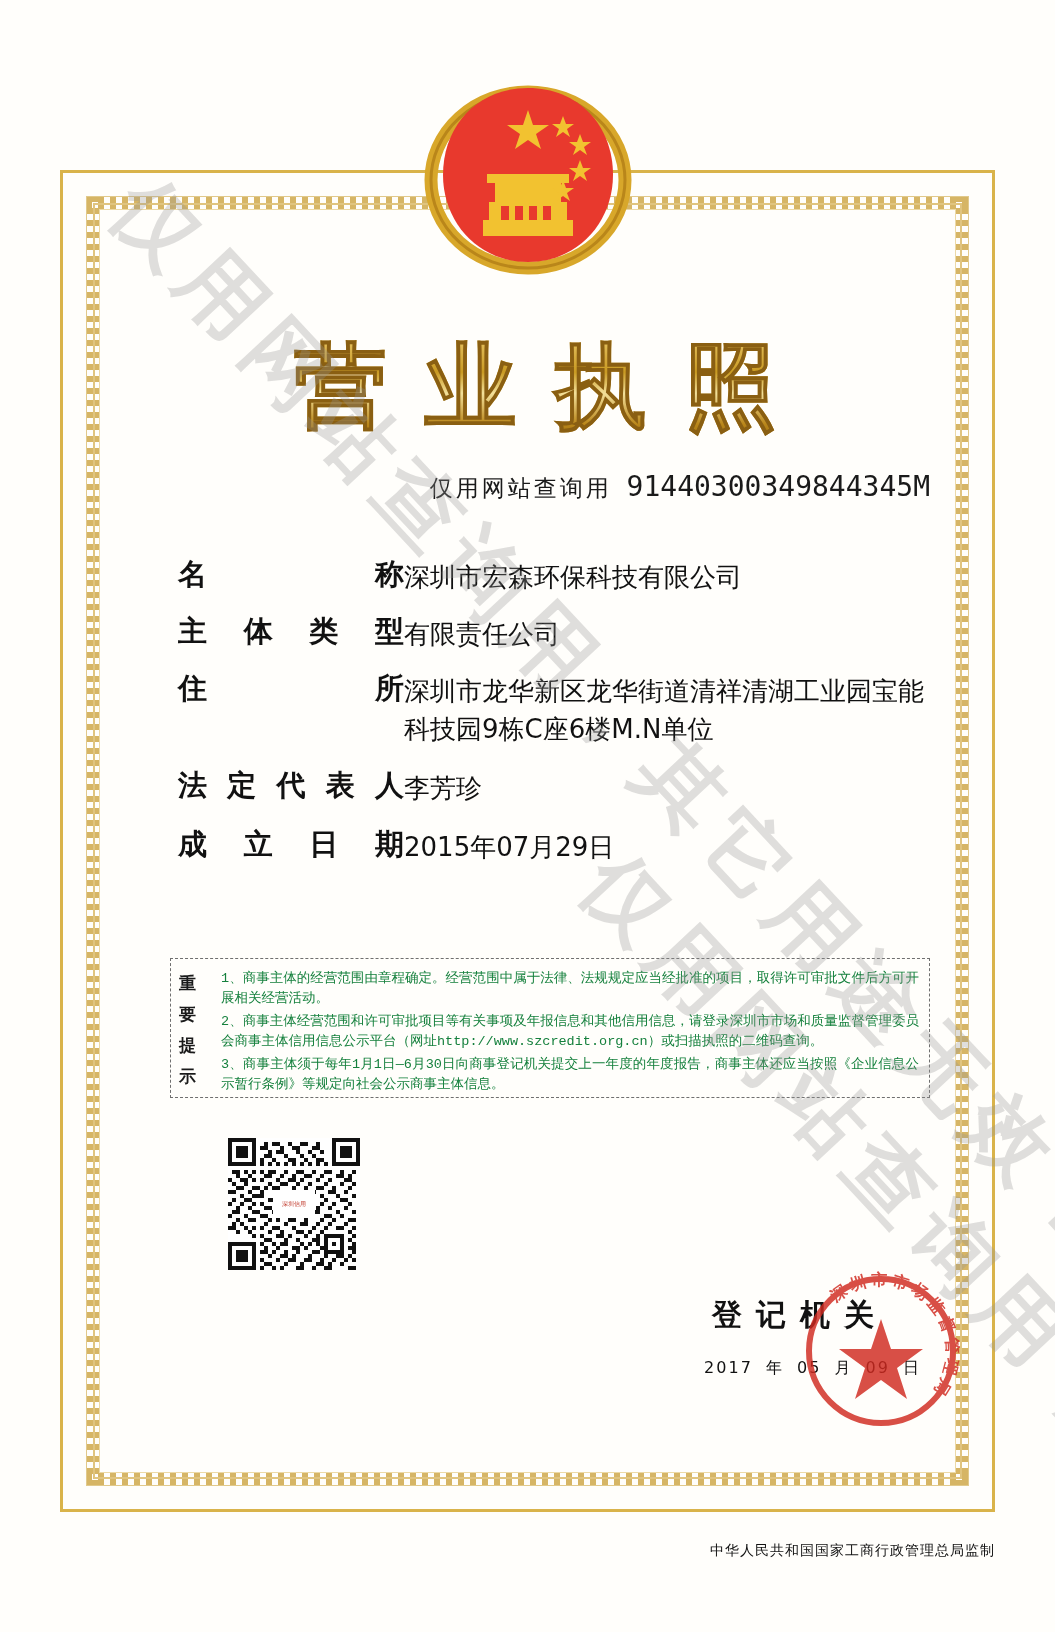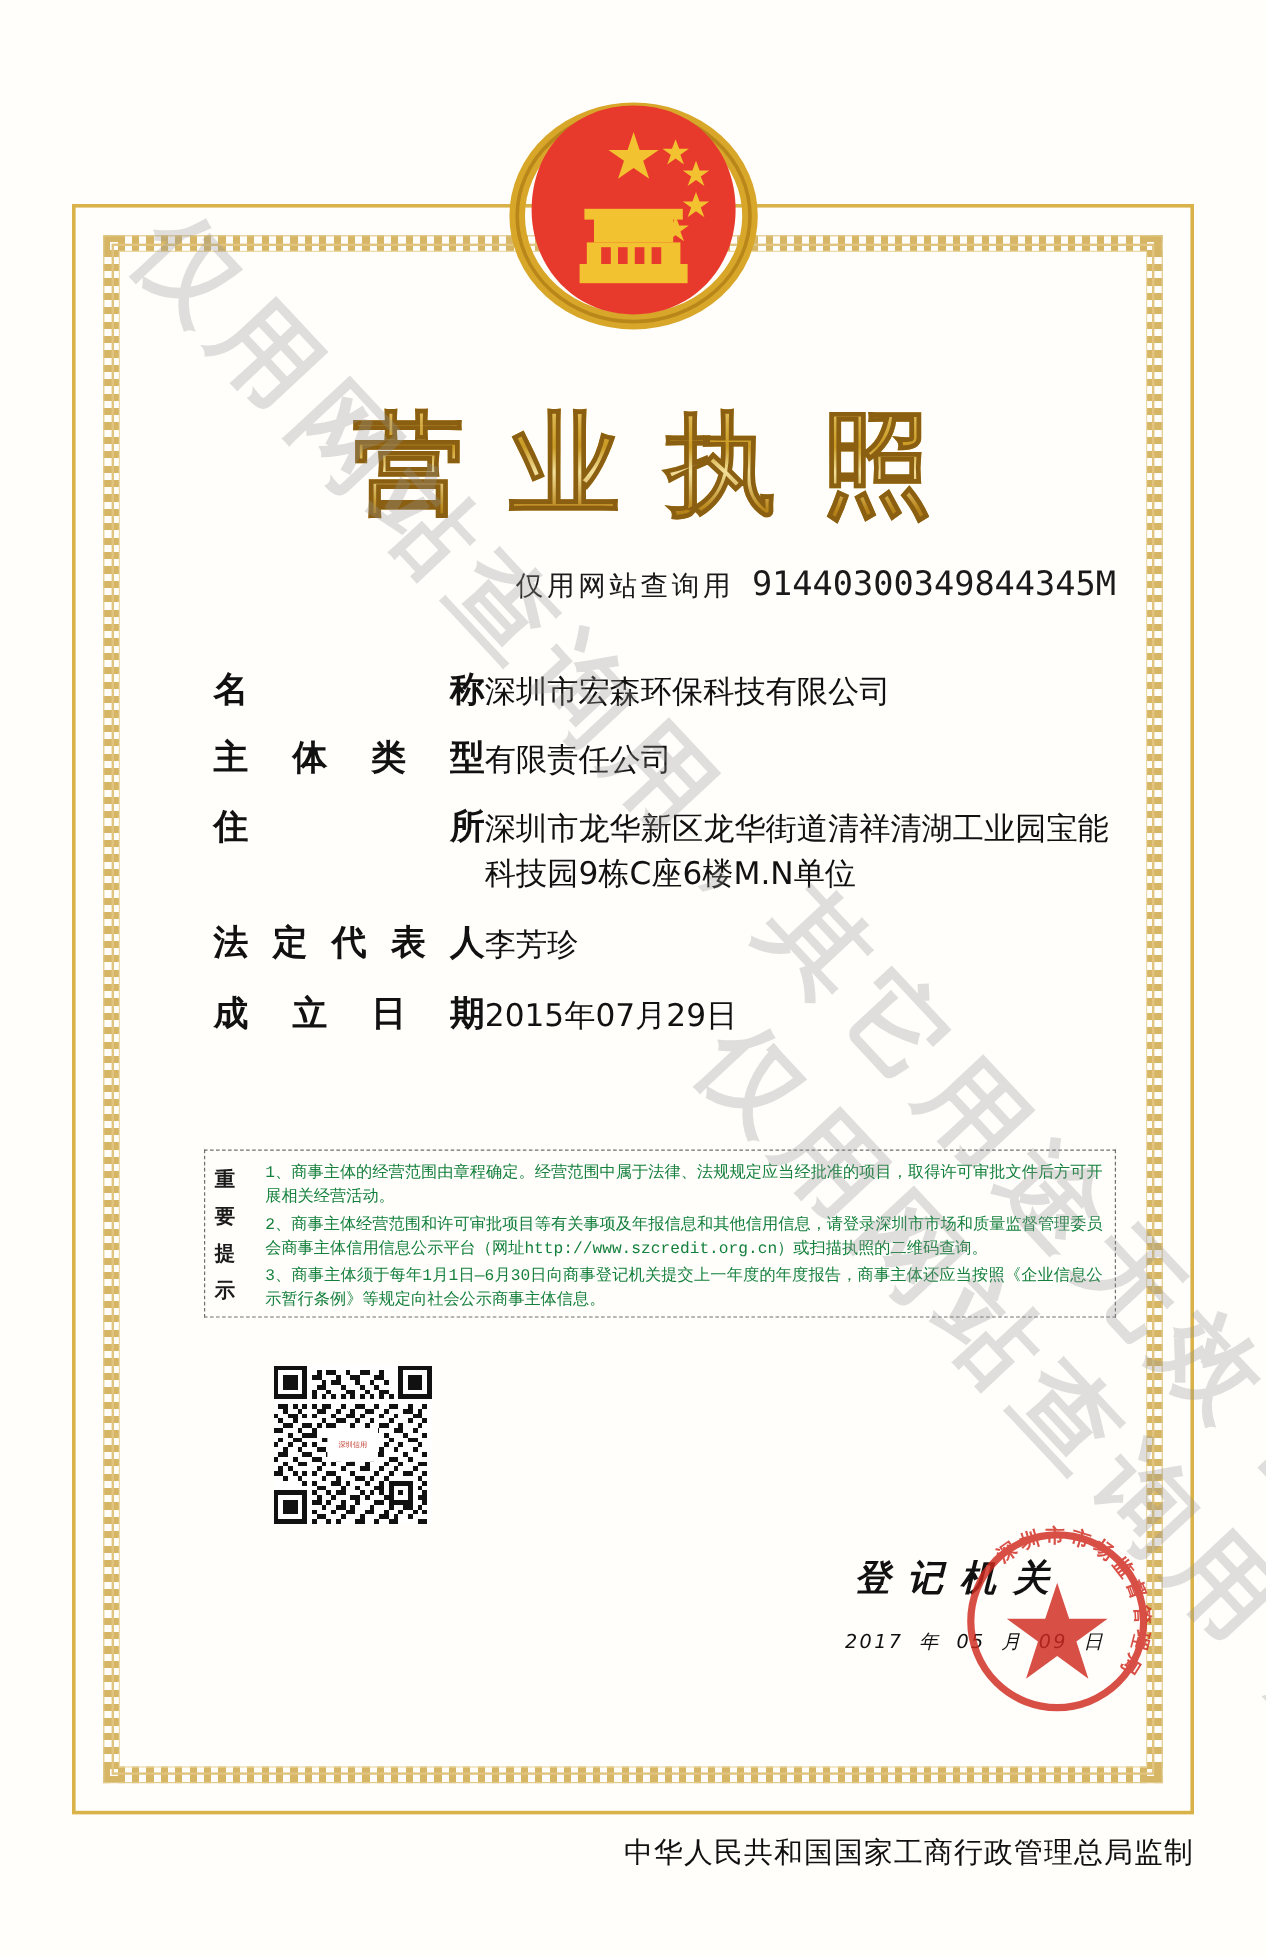--- a/index.html
+++ b/index.html
@@ -211,21 +211,20 @@
     border: 1px solid #fff;
   }
 
   
   .registry {
     position: absolute;
     right: 128px;
     top: 1295px;
     text-align: left;
     z-index: 4;
-    font-style: italic;
   }
   .registry-label {
     font-family: "DejaVu Sans", sans-serif;
     font-size: 30px;
     font-weight: bold;
     letter-spacing: 14px;
     color: #111;
     margin-left: 8px;
   }
   .registry-date {
@@ -248,21 +247,21 @@
     z-index: 6;
     opacity: .82;
   }
 
   
   .footer {
     position: absolute;
     right: 60px;
     bottom: 72px;
     font-family: "DejaVu Sans", sans-serif;
-    font-size: 24px;
+    font-size: 14px;
     color: #111;
     letter-spacing: 1px;
     z-index: 4;
   }
 
   
   .watermark {
     position: absolute;
     left: 0; top: 0;
     width: 1055px; height: 1632px;

